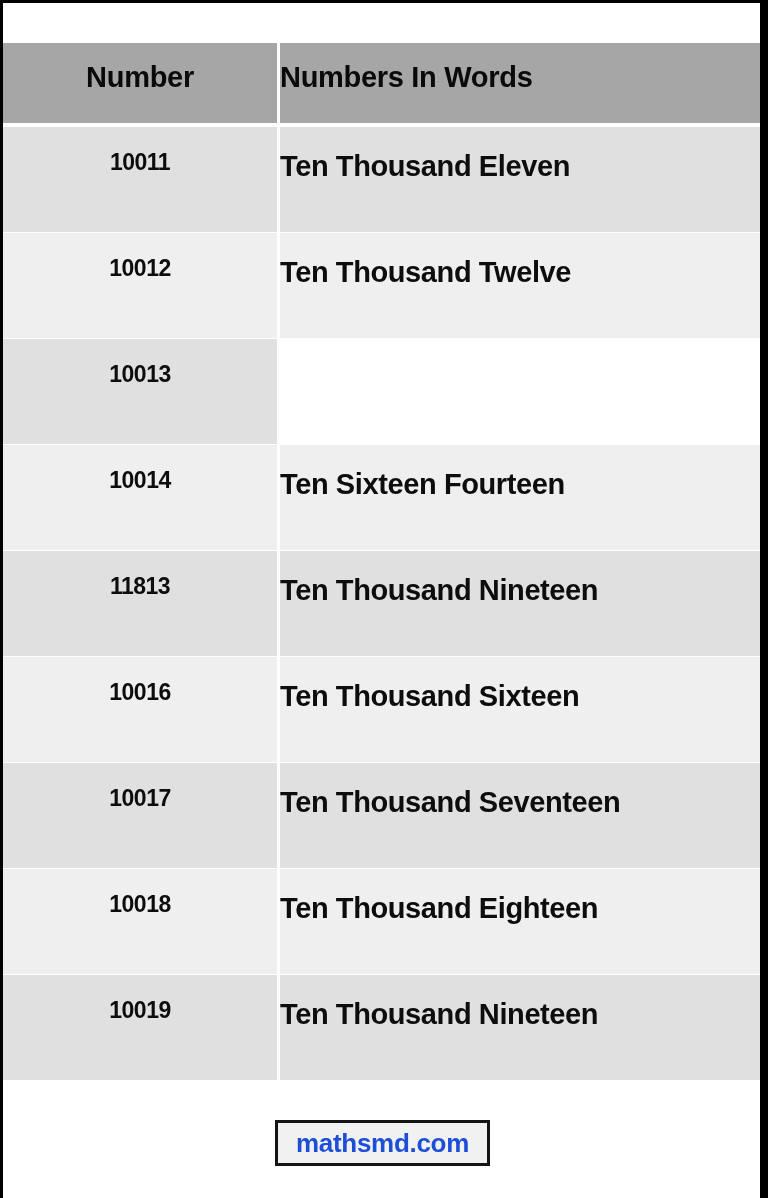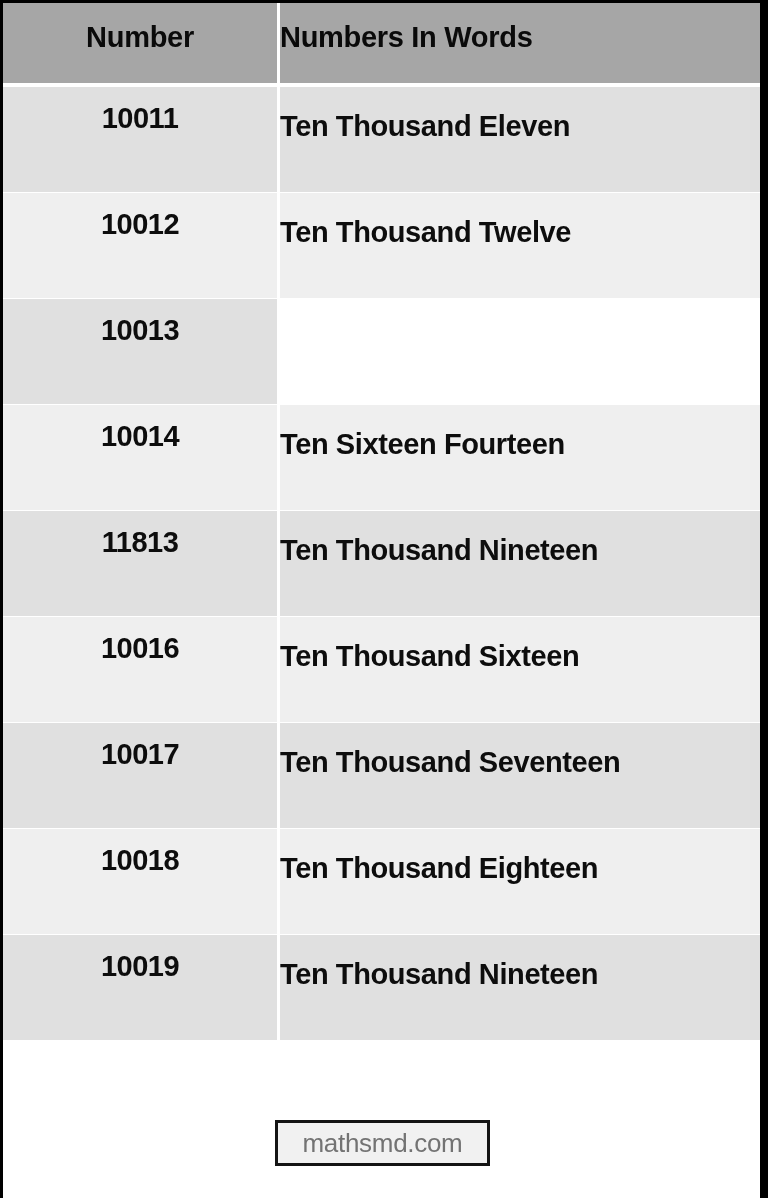--- a/index.html
+++ b/index.html
@@ -29,20 +29,21 @@
     top: 3px;
     width: 757px;      
     height: 1195px;
     background: #ffffff;
     overflow: hidden;
   }
 
   .table {
     display: block;
     width: 757px;
+    margin-top: 40px;
   }
 
   .row {
     display: flex;
     width: 757px;
     box-sizing: border-box;
   }
 
   .cell {
     box-sizing: border-box;
@@ -113,24 +114,24 @@
     background: #e0e0e0;
   }
   .shade-light .cell-number,
   .shade-light .cell-words {
     background: #efefef;
   }
 
   .num-text {
     display: block;
     font-weight: bold;
-    font-size: 29px;
+    font-size: 23px;
     color: #0d0d0d;
     line-height: 1;
-    padding-top: 17px;
+    padding-top: 24px;
     letter-spacing: -0.5px;
   }
 
   .words-text {
     display: block;
     font-weight: bold;
     font-size: 29px;
     color: #0d0d0d;
     line-height: 1;
     padding-top: 25px;
@@ -145,23 +146,23 @@
     width: 215px;
     height: 46px;
     background: #f1f1f1;
     border: 3px solid #141414;
     box-sizing: border-box;
     display: flex;
     align-items: center;
     justify-content: center;
   }
   #watermark .wm-text {
-    font-weight: normal;
+    font-weight: bold;
     font-size: 26px;
-    color: #737373;
+    color: #1d4ed8;
     letter-spacing: -0.3px;
     line-height: 1;
   }
 
   
   .edge {
     position: absolute;
     background: #000000;
   }
   #edge-top    { left: 0;   top: 0;    width: 768px; height: 3px; }

